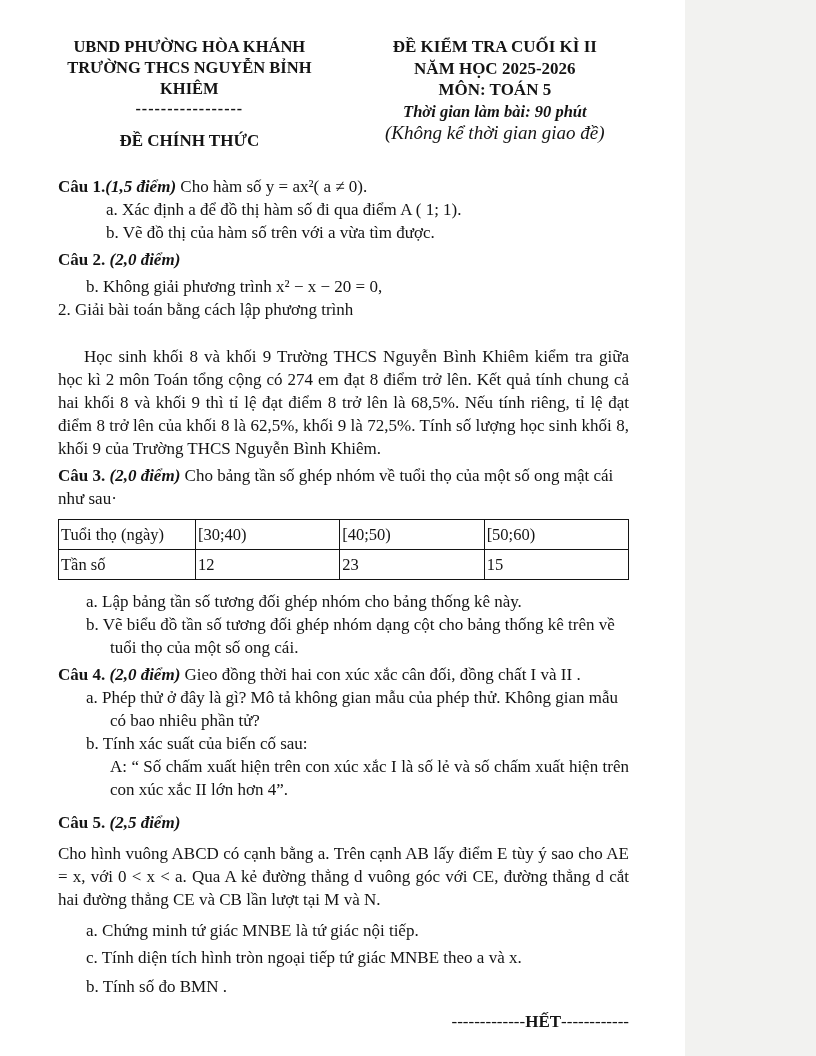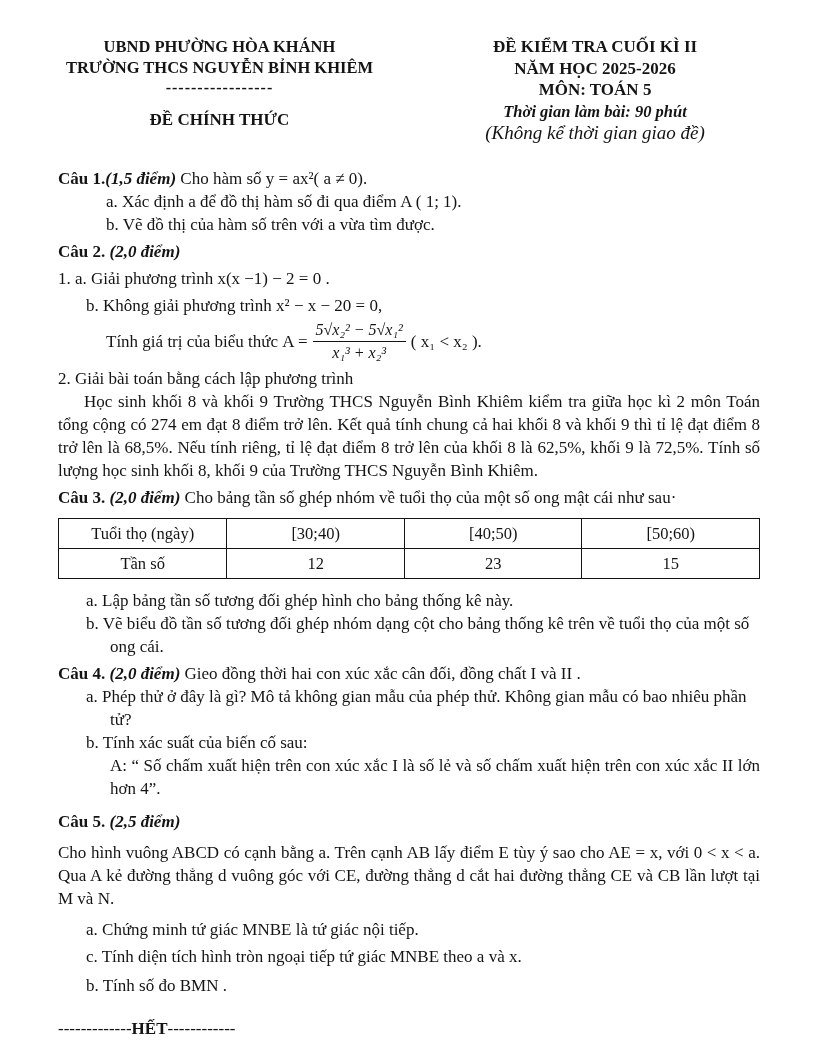--- a/index.html
+++ b/index.html
@@ -2,21 +2,21 @@
 <html lang="vi"><head>
 <meta charset="utf-8">
 <style>
   * { margin:0; padding:0; box-sizing:border-box; }
   html,body { width:816px; background:#f2f2f0; }
   body {
     font-family:"Liberation Serif","DejaVu Serif",serif;
     color:#141414;
   }
   .page {
-    width:816px; height:1056px; background:#ffffff;
+    width:685px; height:1056px; background:#ffffff;
     position:relative; overflow:hidden;
     padding:36px 56px 0 58px;
   }
   
   .header { display:flex; justify-content:space-between; }
   .hdr-left { width:46%; text-align:center; }
   .hdr-right { width:47%; text-align:center; }
   .hdr-left .l1, .hdr-left .l2 { font-weight:bold; font-size:16.5px; line-height:21px; }
   .hdr-left .dashes { font-weight:bold; letter-spacing:1px; line-height:20px; }
   .hdr-left .l3 { font-weight:bold; font-size:17px; margin-top:12px; }
@@ -26,37 +26,37 @@
   
   .content { margin-top:24px; font-size:17px; line-height:23px; }
   .bold { font-weight:bold; }
   .bi { font-weight:bold; font-style:italic; }
   .math { }
   .indent1 { padding-left:48px; }
   .indent2 { padding-left:28px; }
   .hang { padding-left:52px; text-indent:-24px; }
   .flat { padding-left:52px; }
   .just { text-align:justify; }
-  .para-indent { text-indent:26px; }
+  .para-indent { text-indent:26px;margin-top:24px; }
   
   .frac-line { display:flex; align-items:center; padding-left:48px; margin:3px 0 4px 0; }
   .frac { display:inline-flex; flex-direction:column; align-items:center;
           font-style:italic; font-size:16px; line-height:20px; margin:0 5px; }
   .frac .num { border-bottom:1.4px solid #141414; padding:0 3px 1px 3px; }
   .frac .den { padding-top:1px; }
   
   .stat-table { width:100%; border-collapse:collapse; margin:9px 0 10px 0; }
   .stat-table td {
-    border:1.6px solid #141414; text-align:center;
+    border:1.6px solid #141414; text-align:left;
     font-size:16.5px; padding:3px 2px; height:29px;
   }
   .stat-table td.c0 { width:24%; }
   .stat-table td.c1, .stat-table td.c2, .stat-table td.c3 { width:25.3%; }
   
-  .end-line { text-align:left; margin-top:20px; font-size:17px; }
+  .end-line { text-align:right; margin-top:12px; font-size:17px; }
   .end-line .hetl { font-weight:bold; }
   .mt4 { margin-top:4px; } .mt6 { margin-top:6px; } .mt8 { margin-top:8px; }
   .mt10 { margin-top:10px; }
 </style>
 </head>
 <body>
 
 <div class="page">
 
   <div class="header">
@@ -85,35 +85,23 @@
       </div>
       <div class="indent1">a. Xác định a để đồ thị hàm số đi qua điểm A ( 1; 1).</div>
       <div class="indent1">b. Vẽ đồ thị của hàm số trên với a vừa tìm được.</div>
     </div>
 
     <div class="mt4">
       <div>
         <span class="bold">Câu 2.</span>
         <span class="bi">(2,0 điểm)</span>
       </div>
-      <div class="mt4">
-        <span>1.  a. Giải phương trình</span>
-        <span class="math">x(x −1) − 2 = 0 .</span>
-      </div>
       <div class="indent2 mt4">
         <span>b. Không giải phương trình</span>
         <span class="math">x² − x − 20 = 0,</span>
-      </div>
-      <div class="frac-line">
-        <span>Tính giá trị của biểu thức</span>&nbsp;<span class="math">A =</span>
-        <span class="frac">
-          <span class="num">5√x₂² − 5√x₁²</span>
-          <span class="den">x₁³ + x₂³</span>
-        </span>
-        <span class="math">( x₁ &lt; x₂ ).</span>
       </div>
       <div>2. Giải bài toán bằng cách lập phương trình</div>
       <div class="just para-indent">Học sinh khối 8 và khối 9 Trường THCS Nguyễn Bình Khiêm kiểm tra giữa học kì 2 môn Toán tổng cộng có 274 em đạt 8 điểm trở lên. Kết quả tính chung cả hai khối 8 và khối 9 thì tỉ lệ đạt điểm 8 trở lên là 68,5%. Nếu tính riêng, tỉ lệ đạt điểm 8 trở lên của khối 8 là 62,5%, khối 9 là 72,5%. Tính số lượng học sinh khối 8, khối 9 của Trường THCS Nguyễn Bình Khiêm.</div>
     </div>
 
     <div class="mt4">
       <div>
         <span class="bold">Câu 3.</span>
         <span class="bi">(2,0 điểm)</span>
         <span>Cho bảng tần số ghép nhóm về tuổi thọ của một số ong mật cái như sau·</span>
@@ -127,21 +115,21 @@
             <td class="c3">[50;60)</td>
           </tr>
           <tr>
             <td class="c0">Tần số</td>
             <td class="c1">12</td>
             <td class="c2">23</td>
             <td class="c3">15</td>
           </tr>
         </tbody>
       </table>
-      <div class="hang mt6">a.  Lập bảng tần số tương đối ghép hình cho bảng thống kê này.</div>
+      <div class="hang mt6">a.  Lập bảng tần số tương đối ghép nhóm cho bảng thống kê này.</div>
       <div class="hang">b.  Vẽ biểu đồ tần số tương đối ghép nhóm dạng cột cho bảng thống kê trên về tuổi thọ của một số ong cái.</div>
     </div>
 
     <div class="mt4">
       <div>
         <span class="bold">Câu 4.</span>
         <span class="bi">(2,0 điểm)</span>
         <span>Gieo đồng thời hai con xúc xắc cân đối, đồng chất I và II .</span>
       </div>
       <div class="hang">a.  Phép thử ở đây là gì? Mô tả không gian mẫu của phép thử. Không gian mẫu có bao nhiêu phần tử?</div>

